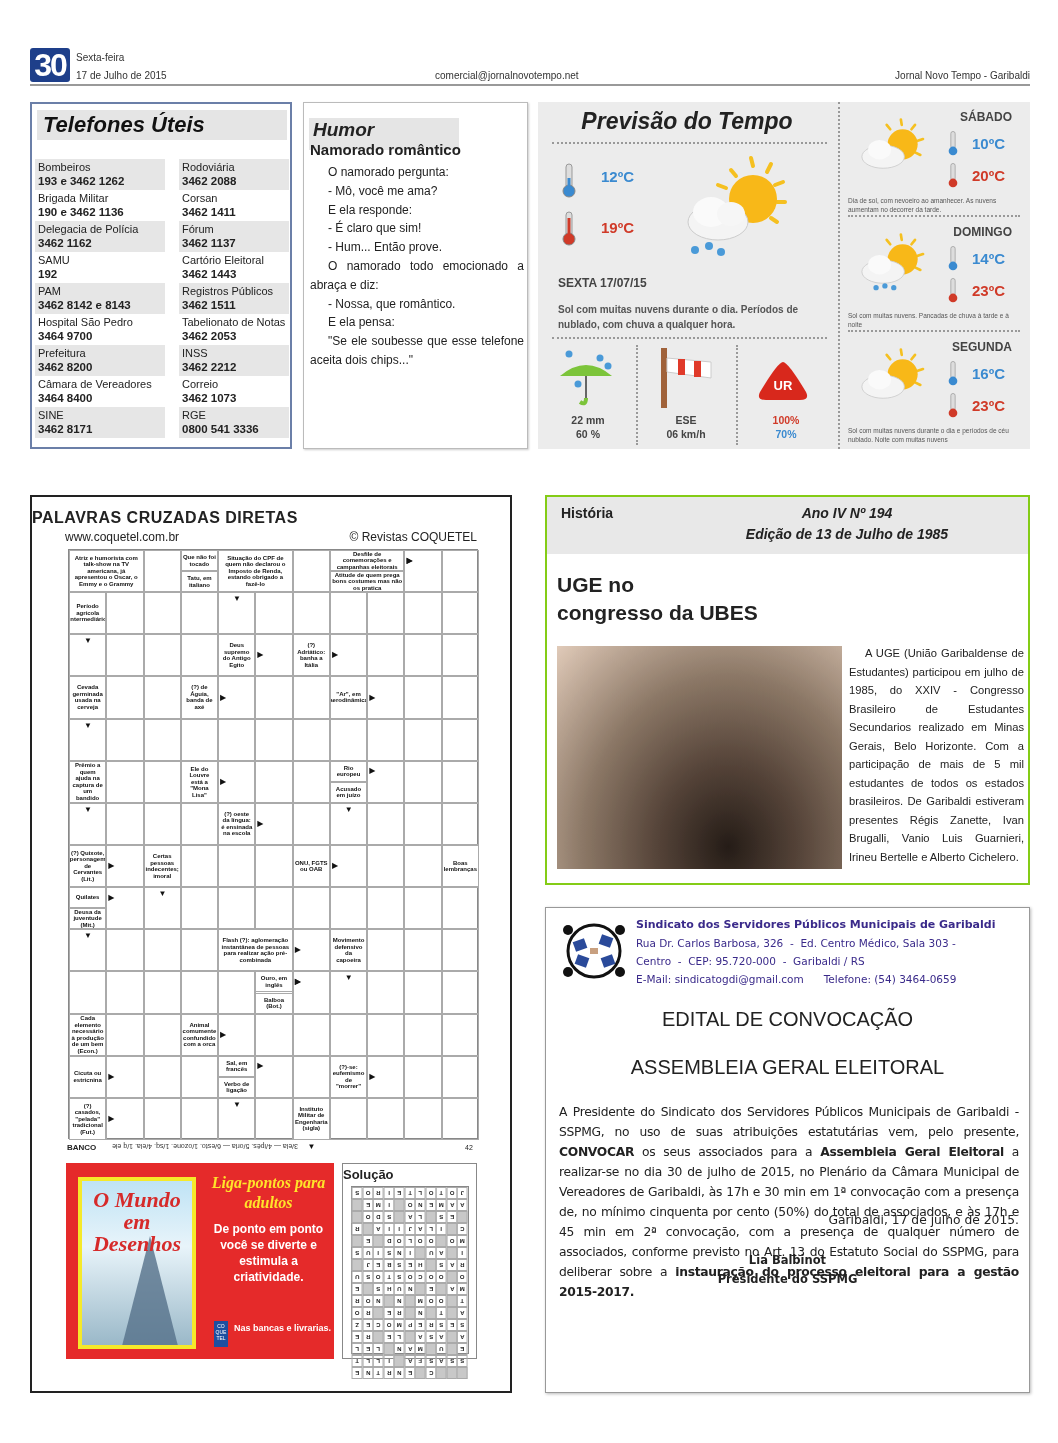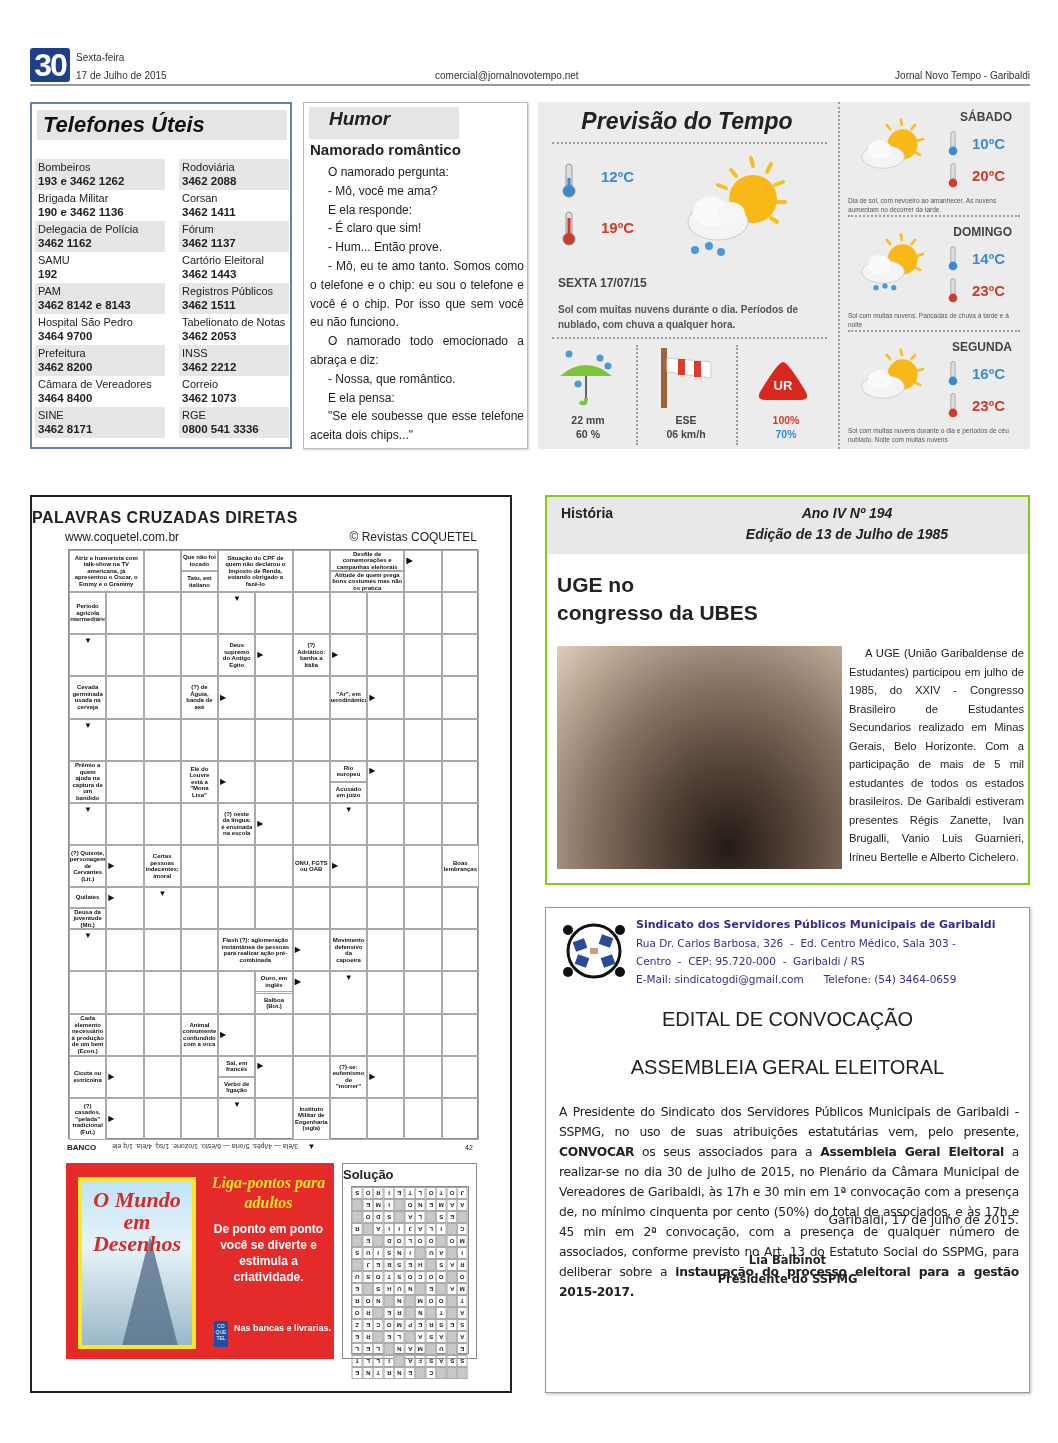--- a/index.html
+++ b/index.html
@@ -16,21 +16,21 @@
 #tel{left:30px;top:102px;width:262px;height:347px;border:2px solid #6b7fa8;background:#fff}
 #tel-title{position:absolute;left:5px;top:6px;width:250px;height:30px;background:#e5e5e5;font:italic bold 22px/30px "Liberation Sans",sans-serif;padding-left:6px;color:#111}
 .telcol{position:absolute;top:55px;width:130px}
 #tel-left{left:3px}
 #tel-right{left:147px;width:110px}
 .telrow{height:31px;padding:2px 3px;font-size:11px;line-height:13.5px}
 .telrow .n{font-weight:bold;font-size:11.5px}
 .telrow.g{background:#e6e6e6}
 
 #humor{left:303px;top:102px;width:225px;height:347px;border:1px solid #bbb;box-shadow:1px 1px 2px #ccc;background:#fff}
-#humor-title{position:absolute;left:5px;top:4px;width:150px;height:32px;background:#e5e5e5;font:italic bold 19px/24px "Liberation Sans",sans-serif;padding-left:20px}
+#humor-title{position:absolute;left:5px;top:15px;width:150px;height:32px;background:#e5e5e5;font:italic bold 19px/24px "Liberation Sans",sans-serif;padding-left:4px}
 #humor-head{position:absolute;left:6px;top:38px;font:bold 15px "Liberation Sans",sans-serif}
 #humor-body{position:absolute;left:6px;top:60px;width:214px;font-size:12px;line-height:18.8px;text-align:justify}
 #humor-body p{text-indent:18px}
 
 #wx{left:538px;top:102px;width:492px;height:347px;background:#ececec}
 #wx-title{position:absolute;left:0;top:6px;width:298px;text-align:center;font:italic bold 23px "Liberation Sans",sans-serif;color:#222}
 .dots-h{position:absolute;height:0;border-top:2px dotted #999}
 .dots-v{position:absolute;width:0;border-left:2px dotted #999}
 .temp{position:absolute;font:bold 15px "Liberation Sans",sans-serif}
 .tblue{color:#3a8ad0}.tred{color:#d03a28}
@@ -181,21 +181,20 @@
 
 <div class="abs" id="humor">
   <div id="humor-title">Humor</div>
   <div id="humor-head">Namorado romântico</div>
   <div id="humor-body">
       <p>O namorado pergunta:</p>
       <p>- Mô, você me ama?</p>
       <p>E ela responde:</p>
       <p>- É claro que sim!</p>
       <p>- Hum... Então prove.</p>
-      <p>- Mô, eu te amo tanto. Somos como o telefone e o chip: eu sou o telefone e você é o chip. Por isso que sem você eu não funciono.</p>
       <p>O namorado todo emocionado a abraça e diz:</p>
       <p>- Nossa, que romântico.</p>
       <p>E ela pensa:</p>
       <p>"Se ele soubesse que esse telefone aceita dois chips..."</p>
     </div>
 </div>
 
 <div class="abs" id="wx">
   <div id="wx-title">Previsão do Tempo</div>
   <div class="dots-h" style="left:14px;top:40px;width:275px"></div>

